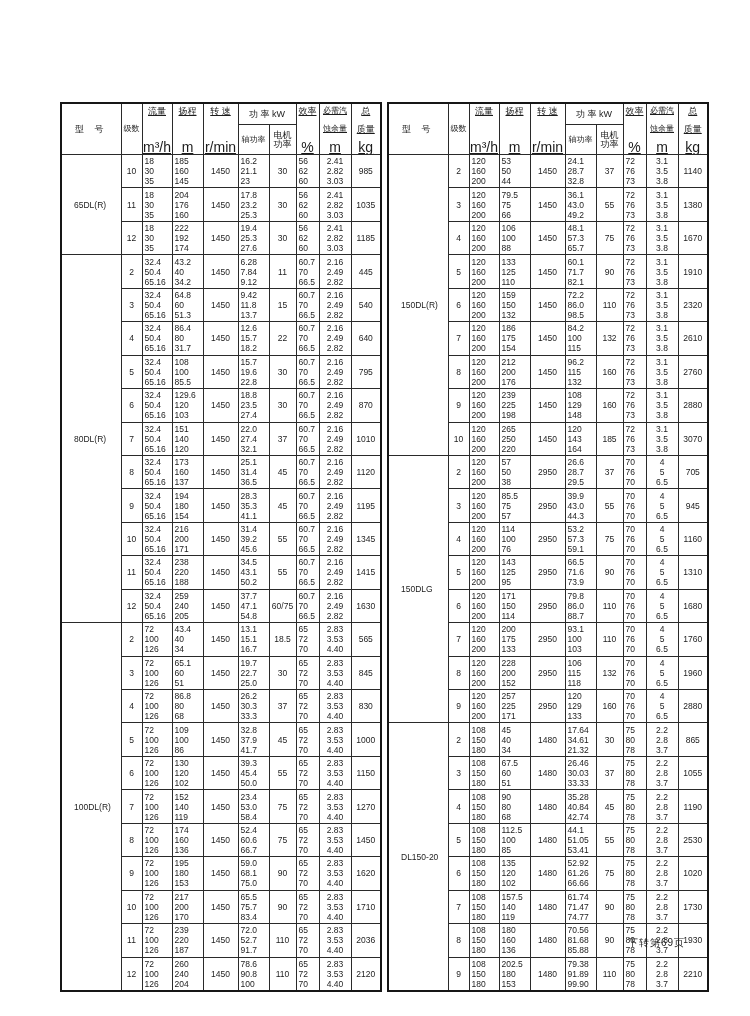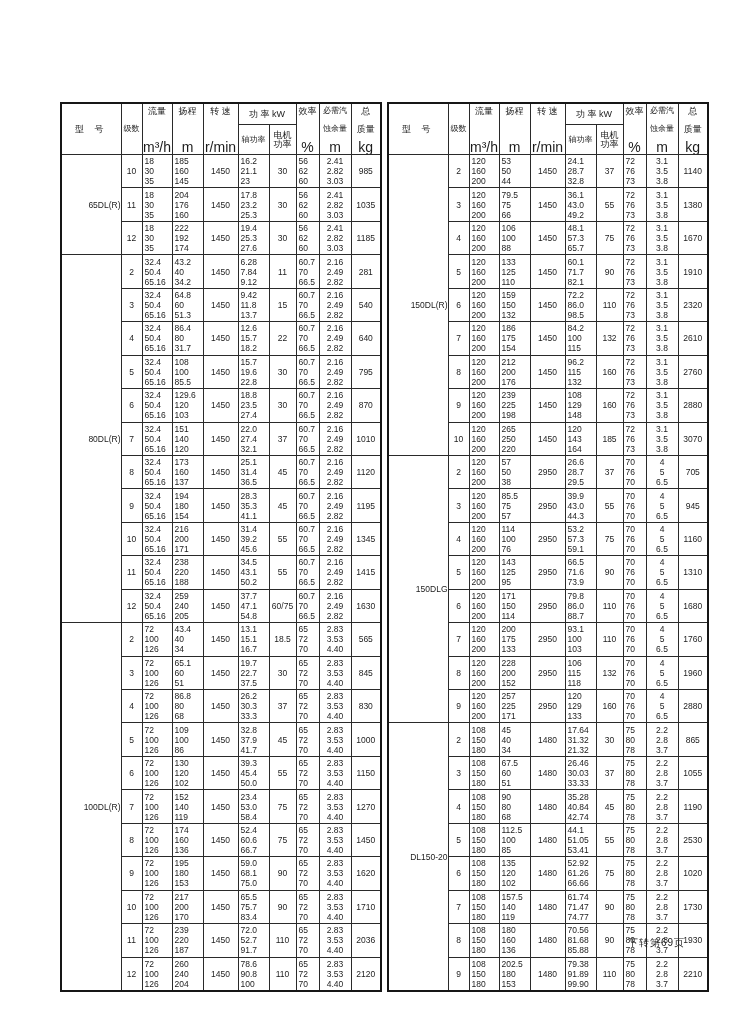--- a/index.html
+++ b/index.html
@@ -12,28 +12,28 @@
   table.pump-table{
     border-collapse:collapse;table-layout:fixed;
     border:2px solid #161616;
     font-size:8.5px;line-height:10px;
   }
   .pump-table th,.pump-table td{
     border:1px solid #2a2a2a;padding:0;vertical-align:middle;
     overflow:hidden;white-space:nowrap;
   }
   .pump-table thead th{font-weight:normal;text-align:center;font-size:9px;}
-  .hdr-stack{display:flex;flex-direction:column;justify-content:space-between;height:46px;padding:2px 0;}
+  .hdr-stack{display:flex;flex-direction:column;justify-content:space-between;height:46px;padding:2px 0;text-decoration:underline;}
   .hdr-center{display:flex;flex-direction:column;justify-content:center;height:46px;}
   .hdr-model{letter-spacing:4px;}
   .unit{font-size:14px;}
   .power-top{height:20px;}
   .sub-two{font-size:8px;line-height:9px;margin-top:6px;}
   .pump-table td{height:10px;}
-  td.model{text-align:right;font-size:8.5px;letter-spacing:0;}
+  td.model{text-align:left;font-size:8.5px;letter-spacing:0;padding-left:12px;}
   td.center{text-align:center;}
   td.left{text-align:left;padding-left:2px;}
   .tri{display:flex;flex-direction:column;justify-content:space-between;height:30px;padding:1px 0;}
   .tri div{height:10px;line-height:10px;}
   tr.stage-row{height:31px;}
   tr.group-start td{border-top:1px solid #111;}
   .footer-note{
     position:absolute;top:936px;left:628px;font-size:10px;color:#1c1c1c;letter-spacing:1px;
   }
 </style>
@@ -266,21 +266,21 @@
               <div>66.5</div>
             </div>
           </td>
           <td class="center">
             <div class="tri">
               <div>2.16</div>
               <div>2.49</div>
               <div>2.82</div>
             </div>
           </td>
-          <td class="center">281</td>
+          <td class="center">445</td>
         </tr>
         <tr class="stage-row">
           <td class="center">3</td>
           <td class="left">
             <div class="tri">
               <div>32.4</div>
               <div>50.4</div>
               <div>65.16</div>
             </div>
           </td>
@@ -741,21 +741,21 @@
               <div>65.1</div>
               <div>60</div>
               <div>51</div>
             </div>
           </td>
           <td class="center">1450</td>
           <td class="left">
             <div class="tri">
               <div>19.7</div>
               <div>22.7</div>
-              <div>37.5</div>
+              <div>25.0</div>
             </div>
           </td>
           <td class="center">30</td>
           <td class="left">
             <div class="tri">
               <div>65</div>
               <div>72</div>
               <div>70</div>
             </div>
           </td>
@@ -1920,21 +1920,21 @@
             <div class="tri">
               <div>45</div>
               <div>40</div>
               <div>34</div>
             </div>
           </td>
           <td class="center">1480</td>
           <td class="left">
             <div class="tri">
               <div>17.64</div>
-              <div>31.32</div>
+              <div>34.61</div>
               <div>21.32</div>
             </div>
           </td>
           <td class="center">30</td>
           <td class="left">
             <div class="tri">
               <div>75</div>
               <div>80</div>
               <div>78</div>
             </div>

